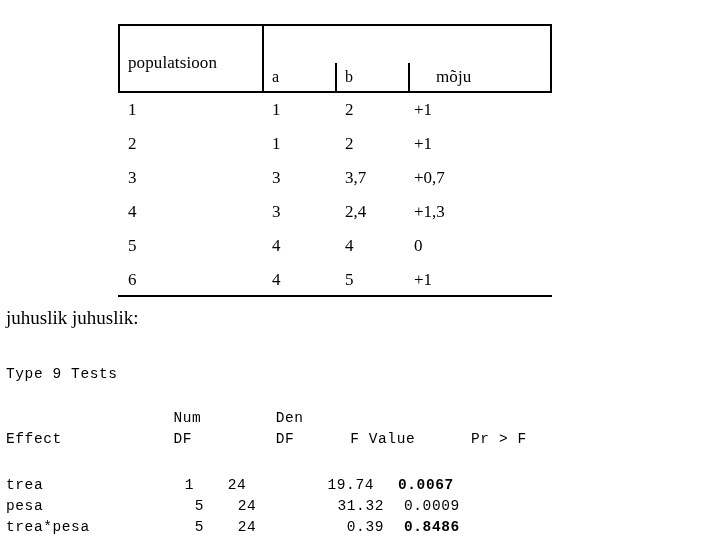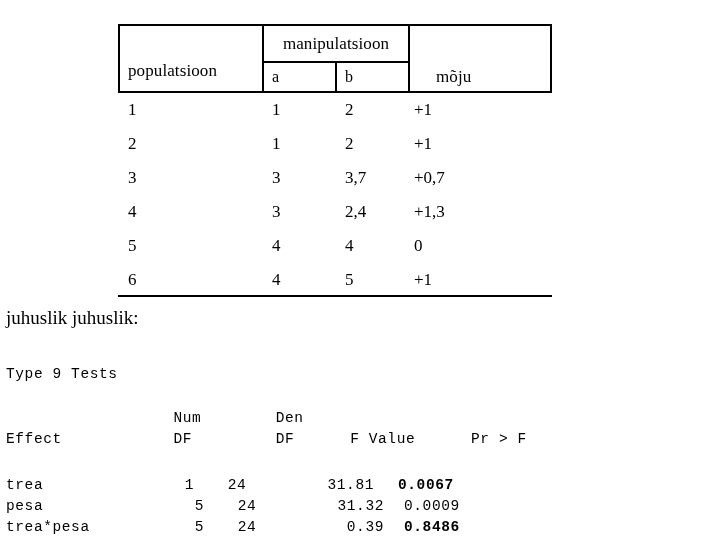--- a/index.html
+++ b/index.html
@@ -38,21 +38,21 @@
     grid-template-rows: 37px 1fr;
     height: 100%;
     box-sizing: border-box;
   }
   .cell-pop {
     grid-column: 1 / 2;
     grid-row: 1 / 3;
     border-right: 2px solid #000;
     display: flex;
     align-items: flex-end;
-    padding: 0 0 12px 8px;
+    padding: 0 0 20px 8px;
     box-sizing: border-box;
   }
   .cell-manip {
     grid-column: 2 / 4;
     grid-row: 1 / 2;
     border-bottom: 2px solid #000;
     border-right: 2px solid #000;
     display: flex;
     align-items: center;
     justify-content: center;
@@ -175,23 +175,20 @@
 </head>
 <body>
 
 <div id="design-table">
 
   <div class="hdr">
     <div class="hdr-grid">
       <div class="cell-pop">
         <span class="hdr-text">populatsioon</span>
       </div>
-      <div class="cell-manip">
-        <span class="hdr-text">manipulatsioon</span>
-      </div>
       <div class="cell-a">
         <span class="hdr-text small">a</span>
       </div>
       <div class="cell-b">
         <span class="hdr-text small">b</span>
       </div>
       <div class="cell-moju">
         <span class="hdr-text">mõju</span>
       </div>
     </div>
@@ -243,21 +240,21 @@
 
 <div class="mono" id="stat-head-1">                  Num        Den</div>
 <div class="mono" id="stat-head-2">Effect            DF         DF      F Value      Pr &gt; F</div>
 
 <div id="stat-rows">
 
   <div class="srow">
     <span class="scell sc-effect">trea</span>
     <span class="scell sc-numdf">1</span>
     <span class="scell sc-dendf">24</span>
-    <span class="scell sc-fvalue">31.81</span>
+    <span class="scell sc-fvalue">19.74</span>
     <span class="scell sc-prf bold">0.0067</span>
   </div>
 
   <div class="srow shift">
     <span class="scell sc-effect">pesa</span>
     <span class="scell sc-numdf">5</span>
     <span class="scell sc-dendf">24</span>
     <span class="scell sc-fvalue">31.32</span>
     <span class="scell sc-prf">0.0009</span>
   </div>

